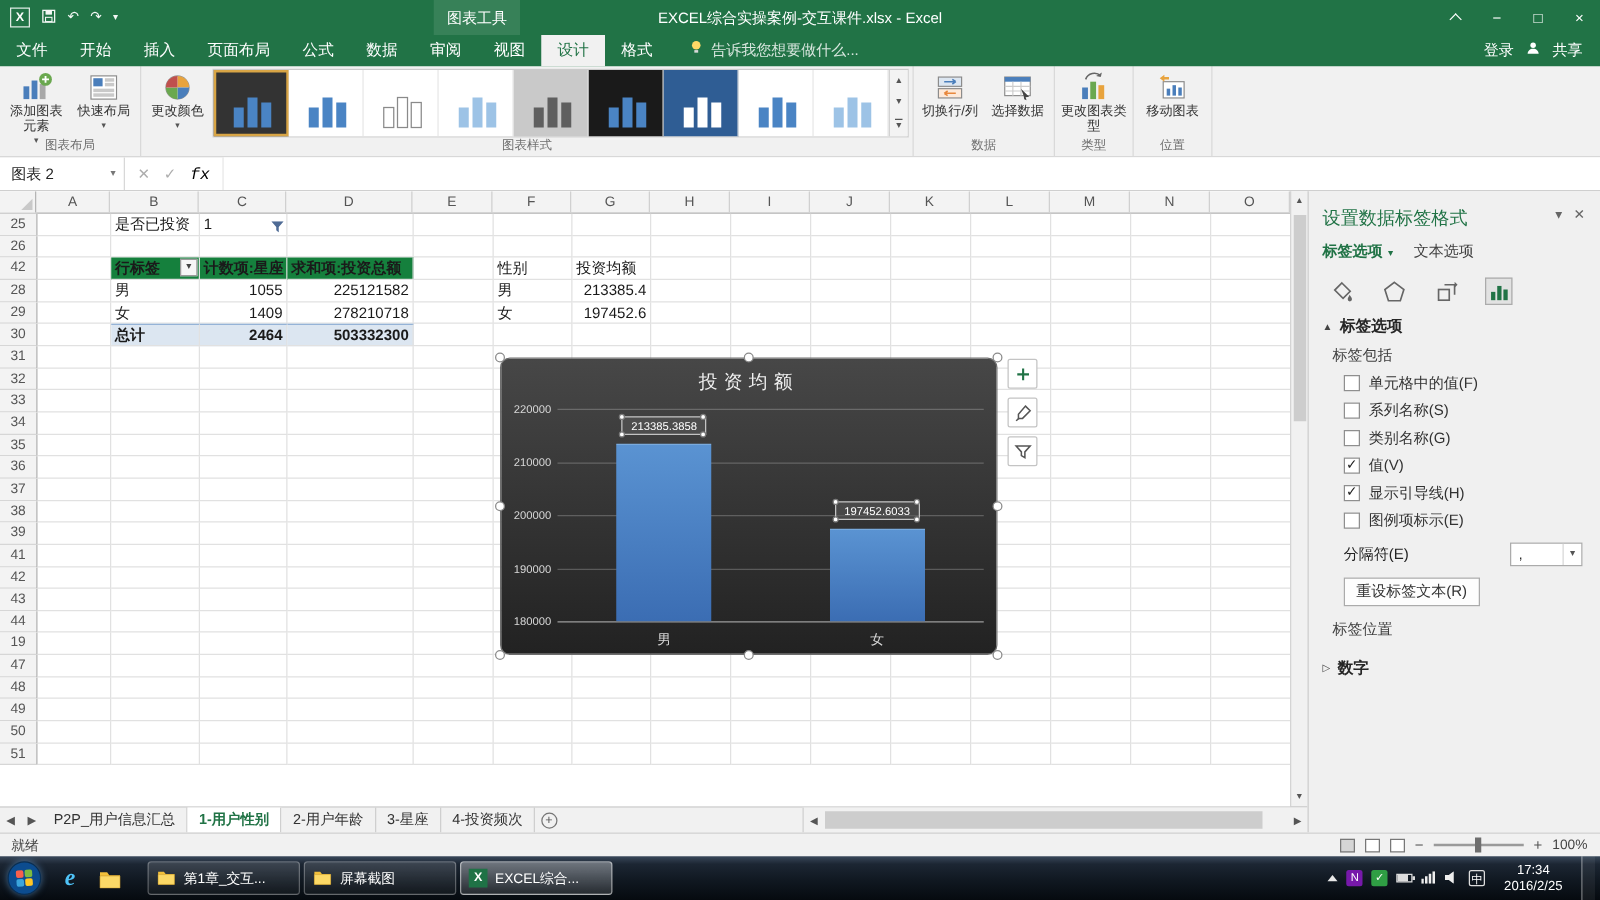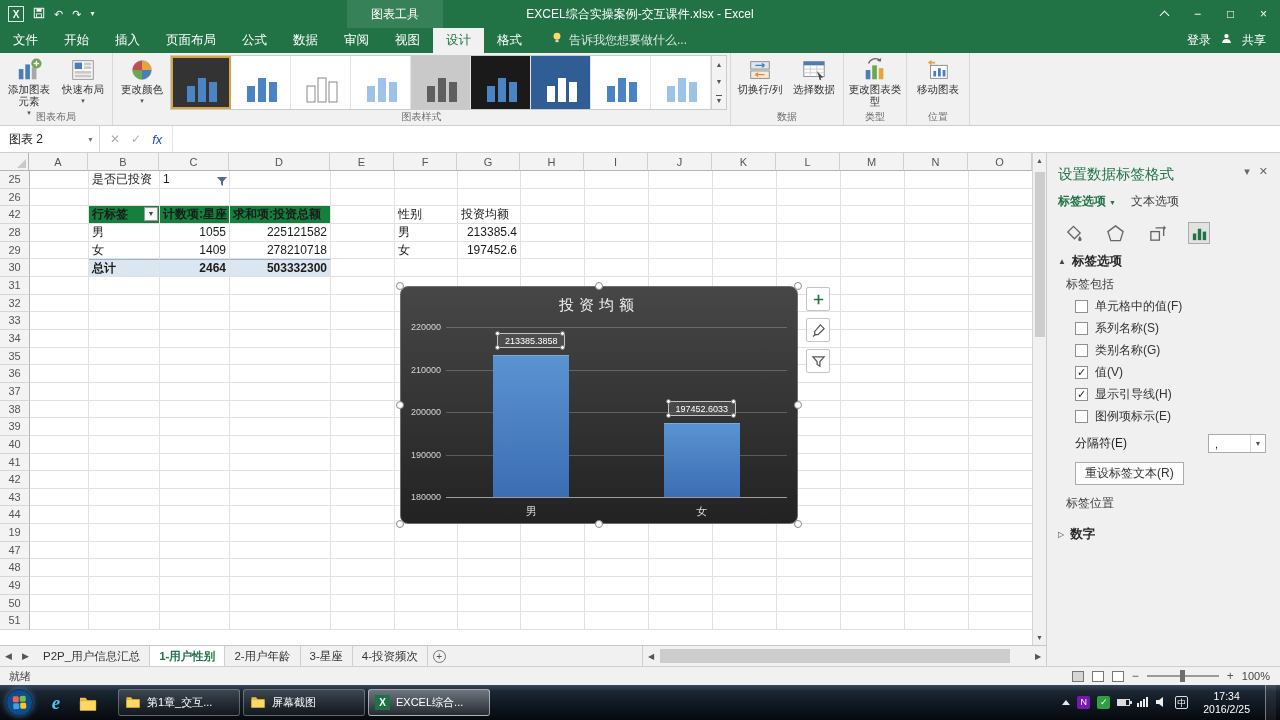--- a/index.html
+++ b/index.html
@@ -5,21 +5,21 @@
   *{margin:0;padding:0;box-sizing:border-box}
   html,body{width:1280px;height:720px;overflow:hidden}
   body{font-family:"Liberation Sans","DejaVu Sans",sans-serif;font-size:12px;color:#222;background:#fff;user-select:none}
   .page{width:1280px;height:720px;display:flex;flex-direction:column}
 
   
   .titlebar{flex:0 0 28px;background:#217346;color:#fff;display:flex;align-items:center;position:relative}
   .qat{display:flex;align-items:center;gap:9px;padding-left:8px;font-size:12px;z-index:2}
   .qat .qicon{color:#fff;opacity:.95;font-size:11px;line-height:1}
   .appicon{width:16px;height:16px;border:1px solid rgba(255,255,255,.85);font-size:10px;font-weight:bold;display:flex;align-items:center;justify-content:center}
-  .ctx-label{position:absolute;left:347px;top:0;width:96px;height:28px;line-height:28px;text-align:center;font-size:12px;background:rgba(255,255,255,.10)}
+  .ctx-label{position:absolute;left:347px;top:0;width:69px;height:28px;line-height:28px;text-align:center;font-size:12px;background:rgba(255,255,255,.10)}
   .title-text{position:absolute;left:0;right:0;text-align:center;line-height:28px;font-size:12px;pointer-events:none}
   .win-controls{margin-left:auto;display:flex;height:28px;z-index:2}
   .win-btn{width:33px;text-align:center;line-height:28px;font-size:12px;color:#fff}
   .chev-up{display:inline-block;width:7px;height:7px;border-left:1.5px solid #fff;border-top:1.5px solid #fff;transform:rotate(45deg);margin-top:12px}
 
   
   .tabrow{flex:0 0 25px;background:#217346;display:flex;align-items:flex-end;color:#fff;position:relative}
   .rtab{padding:0 13px;line-height:25px;font-size:12.5px;white-space:nowrap}
   .rtab.active{background:#f1f1f1;color:#217346}
   .tellme{display:flex;align-items:center;gap:6px;margin-left:16px;line-height:25px;color:#d8e6de;white-space:nowrap}
@@ -41,21 +41,21 @@
   .gthumb.v-gray{background:#c9c9c9}
   .gthumb.v-blue{background:#2f5d94}
   .gthumb.selected{outline:2px solid #d8a546;outline-offset:-2px}
   .gscroll{width:15px;background:#f3f3f3;border-left:1px solid #d2d2d2;display:flex;flex-direction:column;align-items:center;justify-content:space-around;font-size:7px;color:#555}
 
   
   .formulabar{flex:0 0 27px;background:#fff;border-bottom:1px solid #cfcfcf;display:flex;align-items:stretch}
   .namebox{width:100px;border-right:1px solid #d8d8d8;display:flex;align-items:center;padding-left:9px;font-size:12px;color:#222}
   .namebox .dd{margin-left:auto;width:17px;text-align:center;color:#777;font-size:7px}
   .fx-btns{display:flex;align-items:center;gap:11px;padding:0 10px;color:#adadad;border-right:1px solid #e4e4e4;font-size:12px}
-  .fx-it{font-style:italic;font-family:Liberation Sans, sans-serif;color:#1d4ed8;font-size:13px}
+  .fx-it{font-style:italic;font-family:Liberation Mono, monospace;color:#000000;font-size:13px}
   .formula-input{flex:1;background:#fff}
 
   
   .main{flex:1;display:flex;min-height:0}
   .left-col{width:1046px;display:flex;flex-direction:column;min-height:0}
   .sheetwrap{flex:1;display:flex;min-height:0}
   .sheet{width:1032px;position:relative;background:#fff;overflow:hidden}
   .colhdr-row{display:flex;height:18px;background:#f3f3f3;border-bottom:1px solid #b5b5b5}
   .corner{width:30px;border-right:1px solid #b5b5b5;position:relative;background:#f3f3f3}
   .corner:after{content:"";position:absolute;right:2px;bottom:2px;border-left:9px solid transparent;border-bottom:9px solid #c9c9c9}
@@ -673,38 +673,20 @@
                 <div class="cell" style="width: 64px; flex: 0 0 64px;"></div>
                 <div class="cell" style="width: 64px; flex: 0 0 64px;"></div>
                 <div class="cell" style="width: 64px; flex: 0 0 64px;"></div>
                 <div class="cell" style="width: 64px; flex: 0 0 64px;"></div>
                 <div class="cell" style="width: 64px; flex: 0 0 64px;"></div>
                 <div class="cell" style="width: 64px; flex: 0 0 64px;"></div>
                 <div class="cell" style="width: 64px; flex: 0 0 64px;"></div>
               </div>
               <div class="grow">
                 <div class="rowhdr">39</div>
-                <div class="cell" style="width: 59px; flex: 0 0 59px;"></div>
-                <div class="cell" style="width: 71px; flex: 0 0 71px;"></div>
-                <div class="cell" style="width: 70px; flex: 0 0 70px;"></div>
-                <div class="cell" style="width: 101px; flex: 0 0 101px;"></div>
-                <div class="cell" style="width: 64px; flex: 0 0 64px;"></div>
-                <div class="cell" style="width: 63px; flex: 0 0 63px;"></div>
-                <div class="cell" style="width: 63px; flex: 0 0 63px;"></div>
-                <div class="cell" style="width: 64px; flex: 0 0 64px;"></div>
-                <div class="cell" style="width: 64px; flex: 0 0 64px;"></div>
-                <div class="cell" style="width: 64px; flex: 0 0 64px;"></div>
-                <div class="cell" style="width: 64px; flex: 0 0 64px;"></div>
-                <div class="cell" style="width: 64px; flex: 0 0 64px;"></div>
-                <div class="cell" style="width: 64px; flex: 0 0 64px;"></div>
-                <div class="cell" style="width: 64px; flex: 0 0 64px;"></div>
-                <div class="cell" style="width: 64px; flex: 0 0 64px;"></div>
-              </div>
-              <div class="grow">
-                <div class="rowhdr">40</div>
                 <div class="cell" style="width: 59px; flex: 0 0 59px;"></div>
                 <div class="cell" style="width: 71px; flex: 0 0 71px;"></div>
                 <div class="cell" style="width: 70px; flex: 0 0 70px;"></div>
                 <div class="cell" style="width: 101px; flex: 0 0 101px;"></div>
                 <div class="cell" style="width: 64px; flex: 0 0 64px;"></div>
                 <div class="cell" style="width: 63px; flex: 0 0 63px;"></div>
                 <div class="cell" style="width: 63px; flex: 0 0 63px;"></div>
                 <div class="cell" style="width: 64px; flex: 0 0 64px;"></div>
                 <div class="cell" style="width: 64px; flex: 0 0 64px;"></div>
                 <div class="cell" style="width: 64px; flex: 0 0 64px;"></div>

